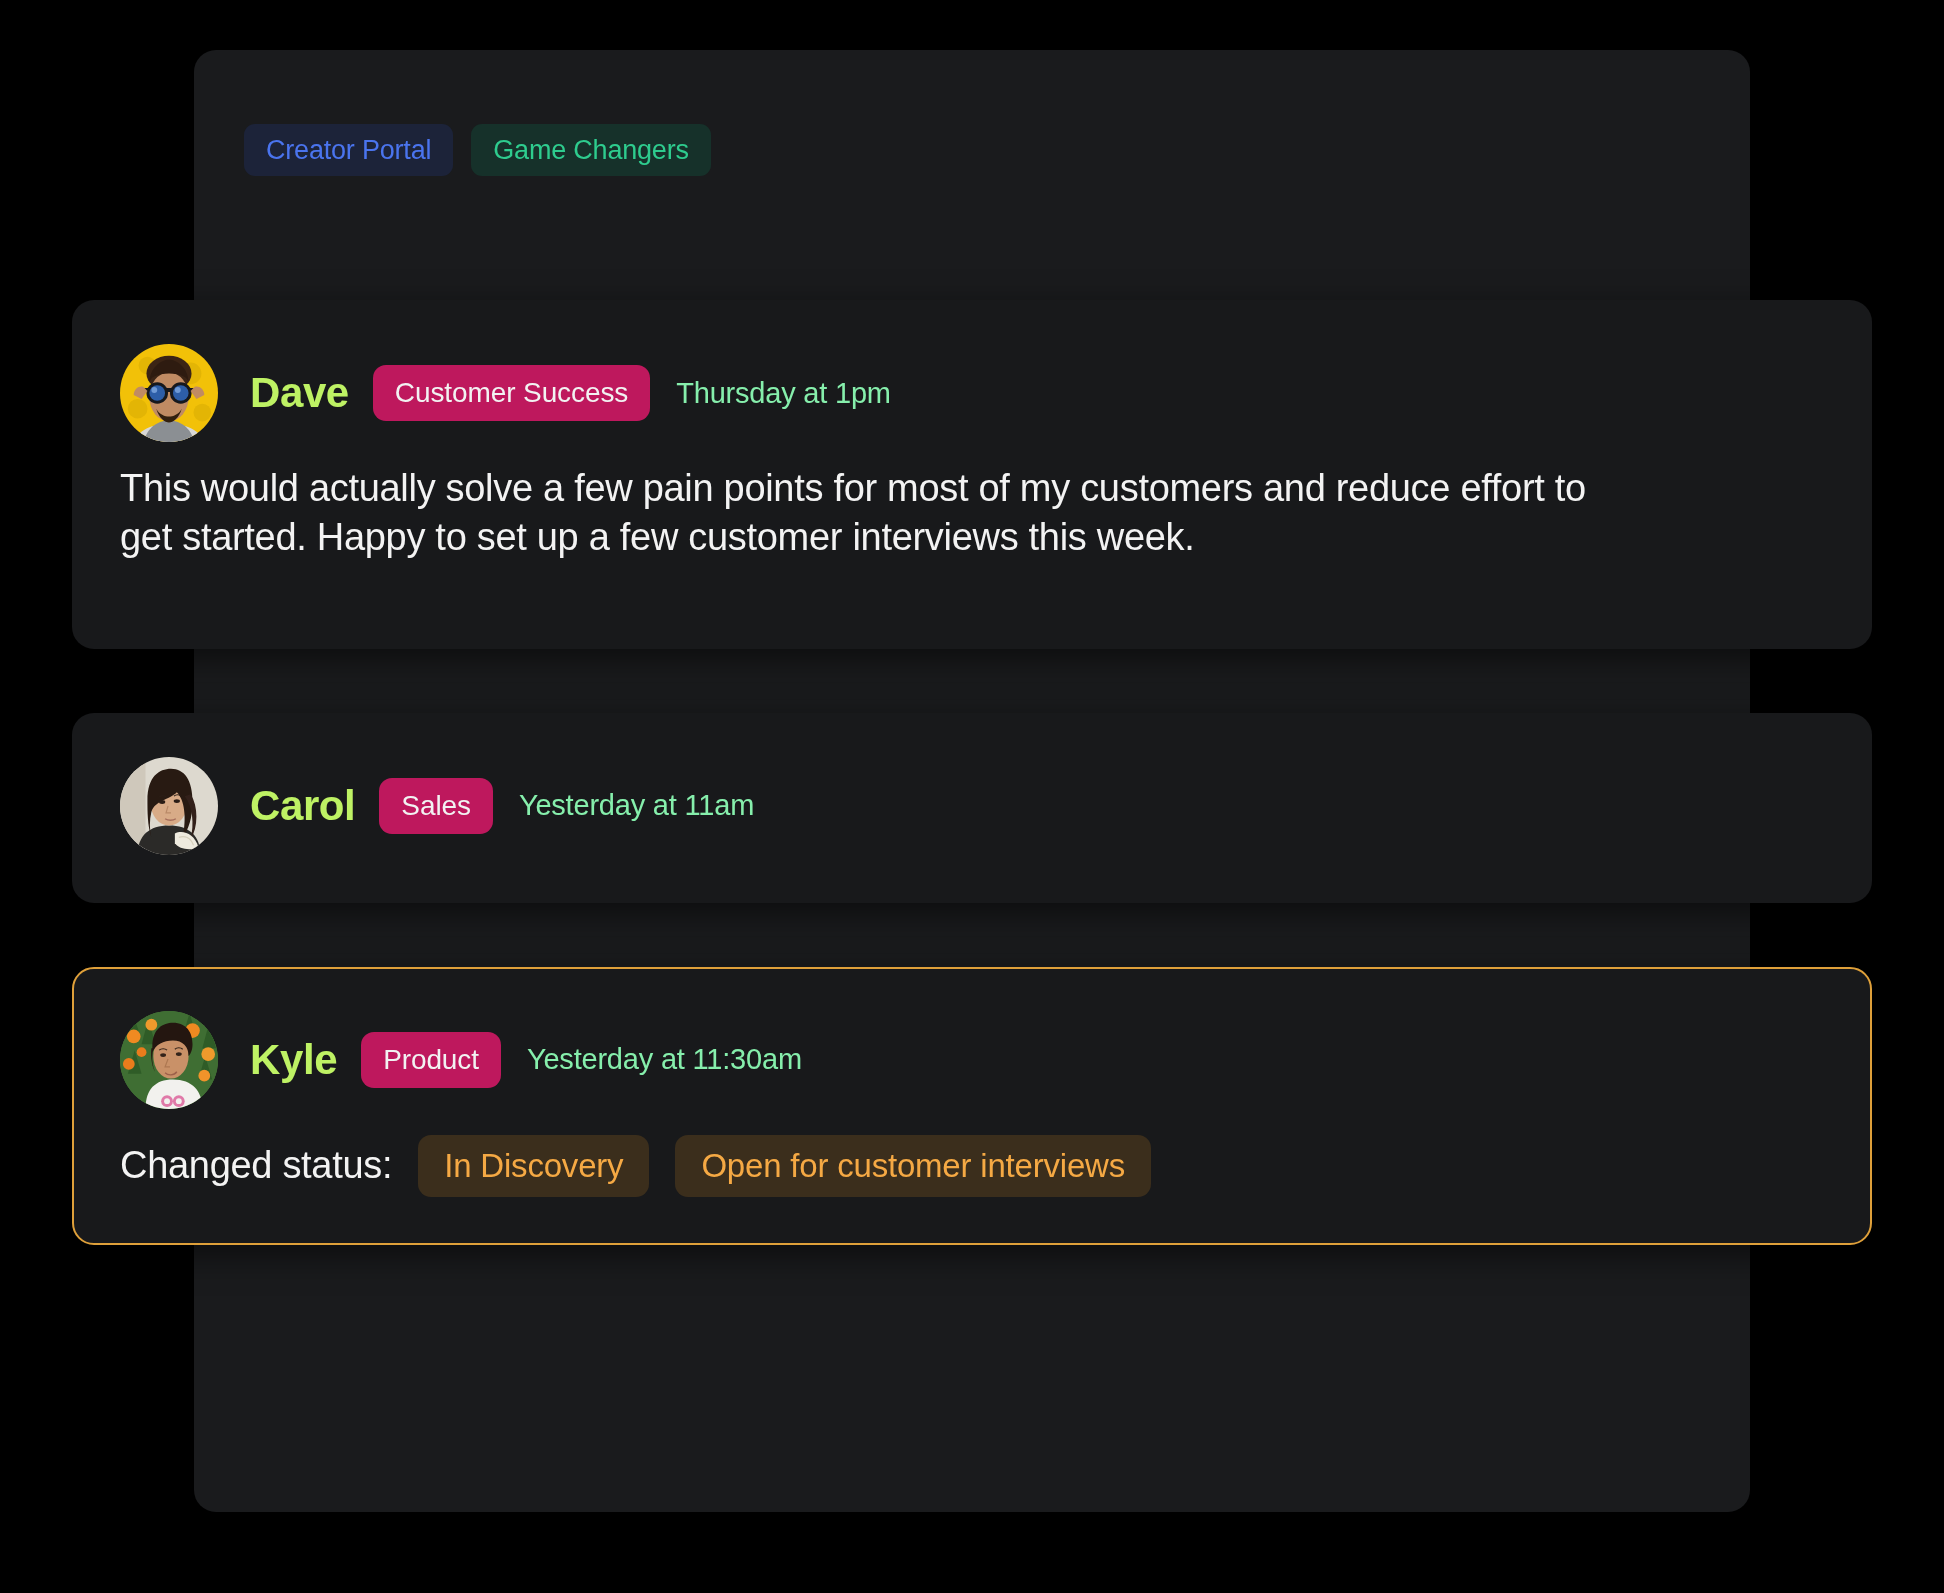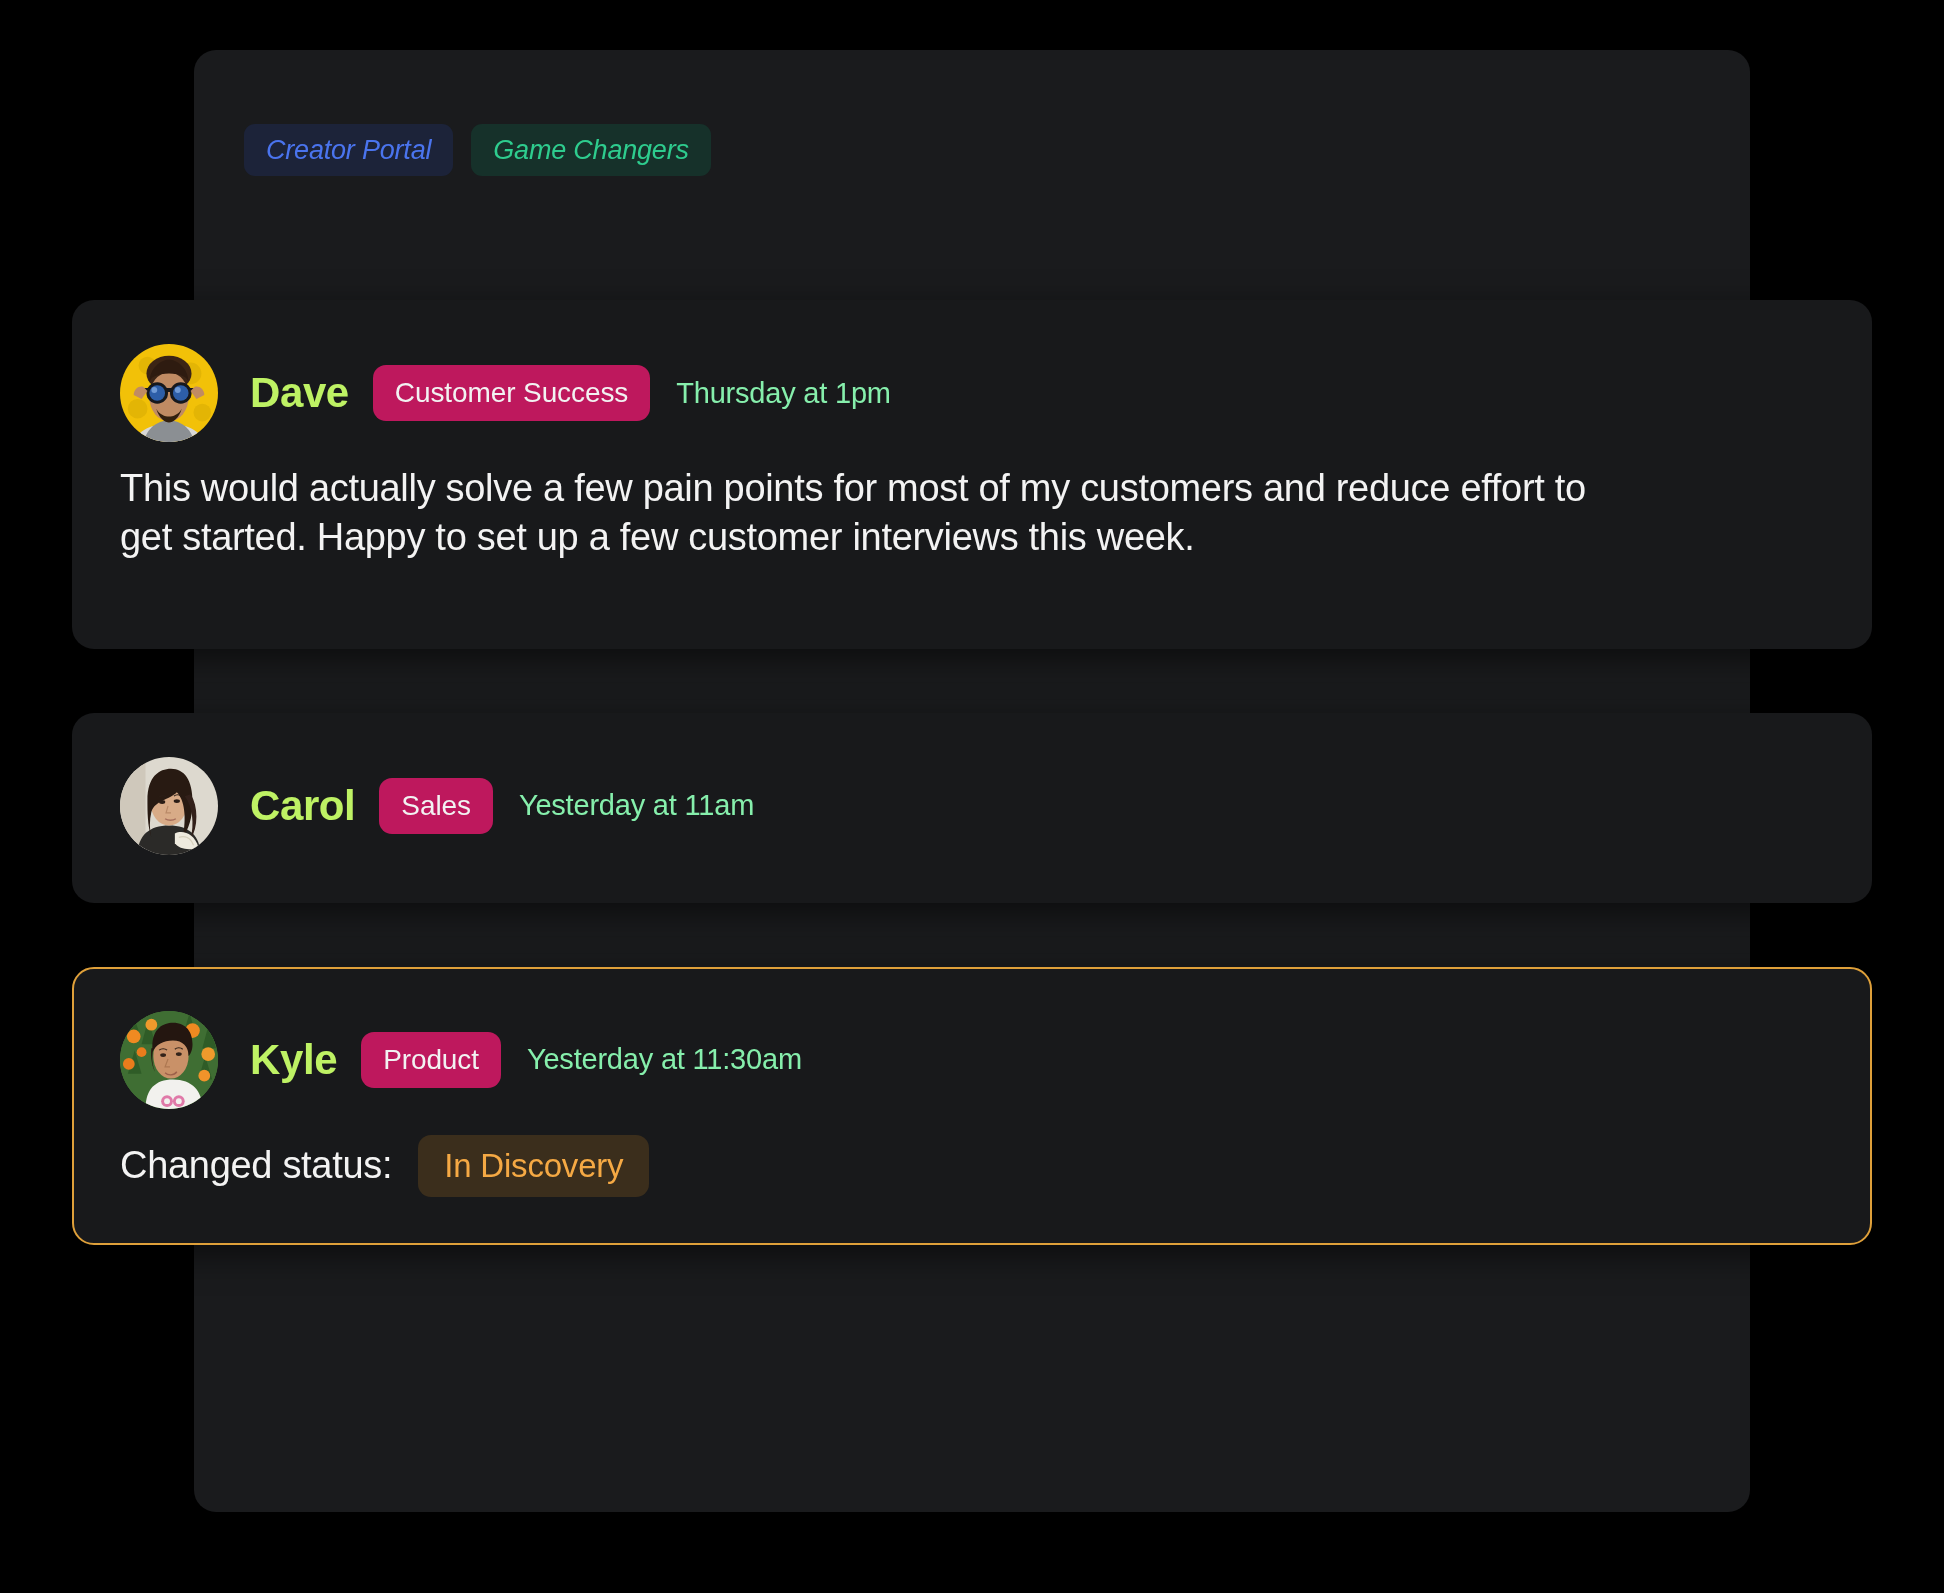--- a/index.html
+++ b/index.html
@@ -48,21 +48,20 @@
     font-weight: 400;
     color: #c9c9c9;
     letter-spacing: -0.5px;
     white-space: nowrap;
   }
 
   .tag-row {
     display: flex;
     gap: 18px;
     margin-top: 28px;
-    font-style: italic;
   }
 
   .tag {
     display: inline-flex;
     align-items: center;
     height: 52px;
     padding: 0 22px;
     border-radius: 11px;
     font-size: 27px;
     line-height: 1;
@@ -303,17 +302,18 @@
             <circle cx="60" cy="92" r="3" fill="#f2f1ee"></circle>
           </svg>
         </div>
         <span class="author">Kyle</span>
         <span class="role-chip">Product</span>
         <span class="timestamp">Yesterday at 11:30am</span>
       </div>
       <div class="status-row">
         <span class="status-label">Changed status:</span>
         <span class="status-chip">In Discovery</span>
+        <span class="status-chip">Open for customer interviews</span>
       </div>
     </div>
 
   </div>
 </div>
 
 </body></html>

